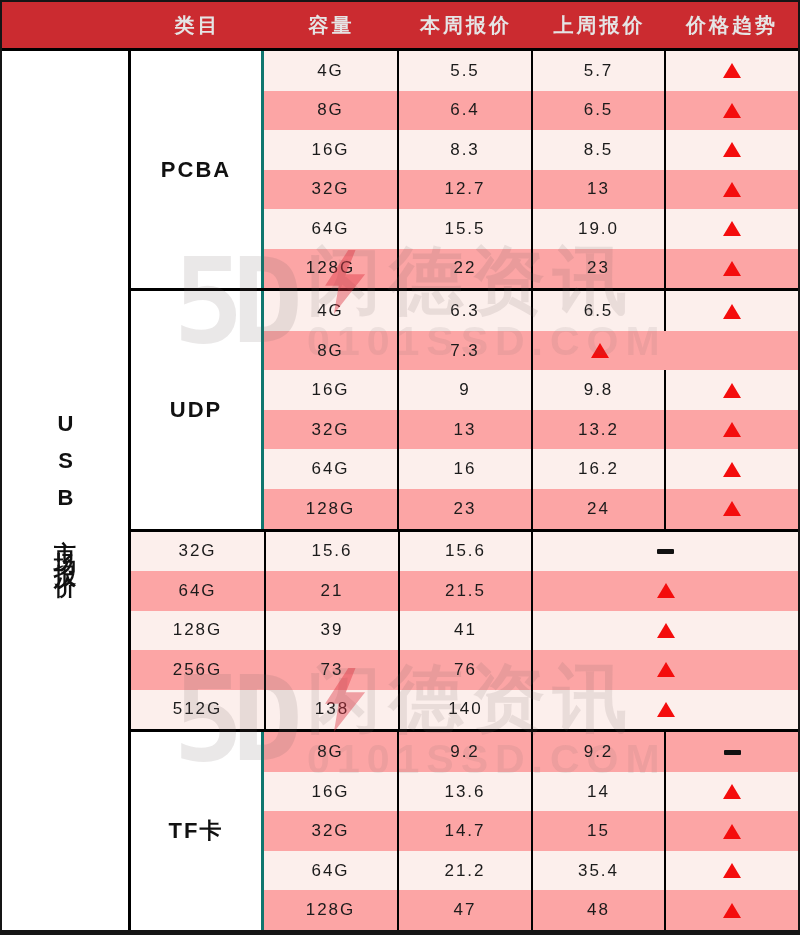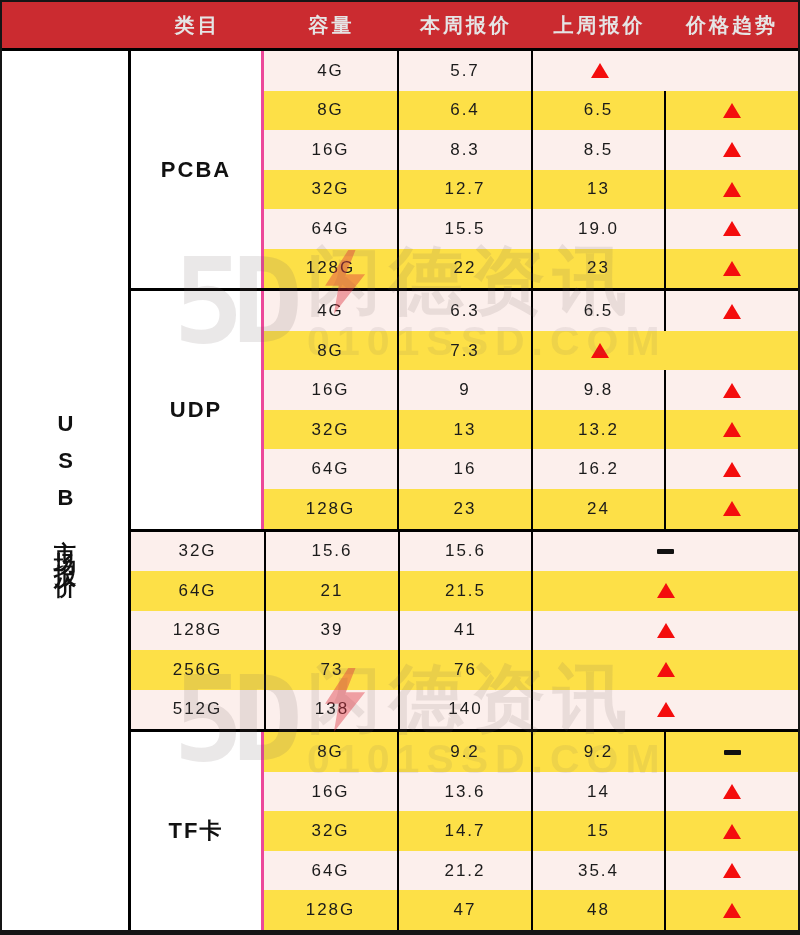--- a/index.html
+++ b/index.html
@@ -34,29 +34,29 @@
     writing-mode:vertical-rl; text-orientation:upright;
     font-size:22px; font-weight:bold; color:#111; letter-spacing:12px;
   }
   .sections { flex:1; display:flex; flex-direction:column; }
   .section { display:flex; border-bottom:3px solid #000; min-height:0; }
   .section:last-child { border-bottom:none; }
   .rows-6 { flex:6 1 0; }
   .rows-5 { flex:5 1 0; }
 
   .category-cell {
-    width:133px; border-right:3px solid #ec4899; background:#fff;
+    width:133px; border-right:3px solid #0f766e; background:#fff;
     display:flex; align-items:center; justify-content:center;
     font-weight:bold; font-size:22px; color:#111; letter-spacing:2px;
     text-align:center;
   }
   .rows { flex:1; display:flex; flex-direction:column; min-width:0;justify-content:flex-end; }
   .row { flex:1 1 0; display:grid; grid-template-columns:135px 134px 133px 1fr; min-height:0; }
   .row.pink  { background:#fcefec; }
-  .row.white { background:#fde047; }
+  .row.white { background:#fca5a5; }
 
   .cell {
     display:flex; align-items:center; justify-content:center;
     font-size:17px; color:#1b1b1b; letter-spacing:2px;
     border-right:2px solid #000;
   }
   .cell.trend { border-right:none; }
 
   
   .trend-icon { display:block; }
@@ -116,20 +116,21 @@
       <div class="vtitle">USB市场报价</div>
     </div>
 
     <div class="sections">
 
       <div class="section rows-6">
         <div class="category-cell">PCBA</div>
         <div class="rows">
           <div class="row pink">
             <div class="cell cap">4G</div>
+            <div class="cell num">5.5</div>
             <div class="cell num">5.7</div>
             <div class="cell trend">
                 <span class="trend-icon trend-up"></span>
               </div>
           </div>
           <div class="row white">
             <div class="cell cap">8G</div>
             <div class="cell num">6.4</div>
             <div class="cell num">6.5</div>
             <div class="cell trend">

